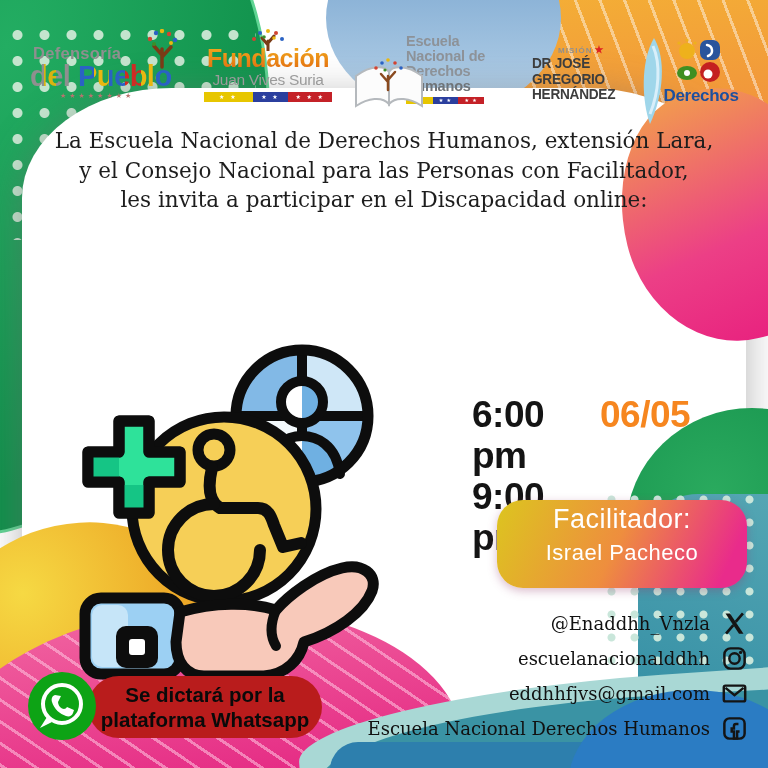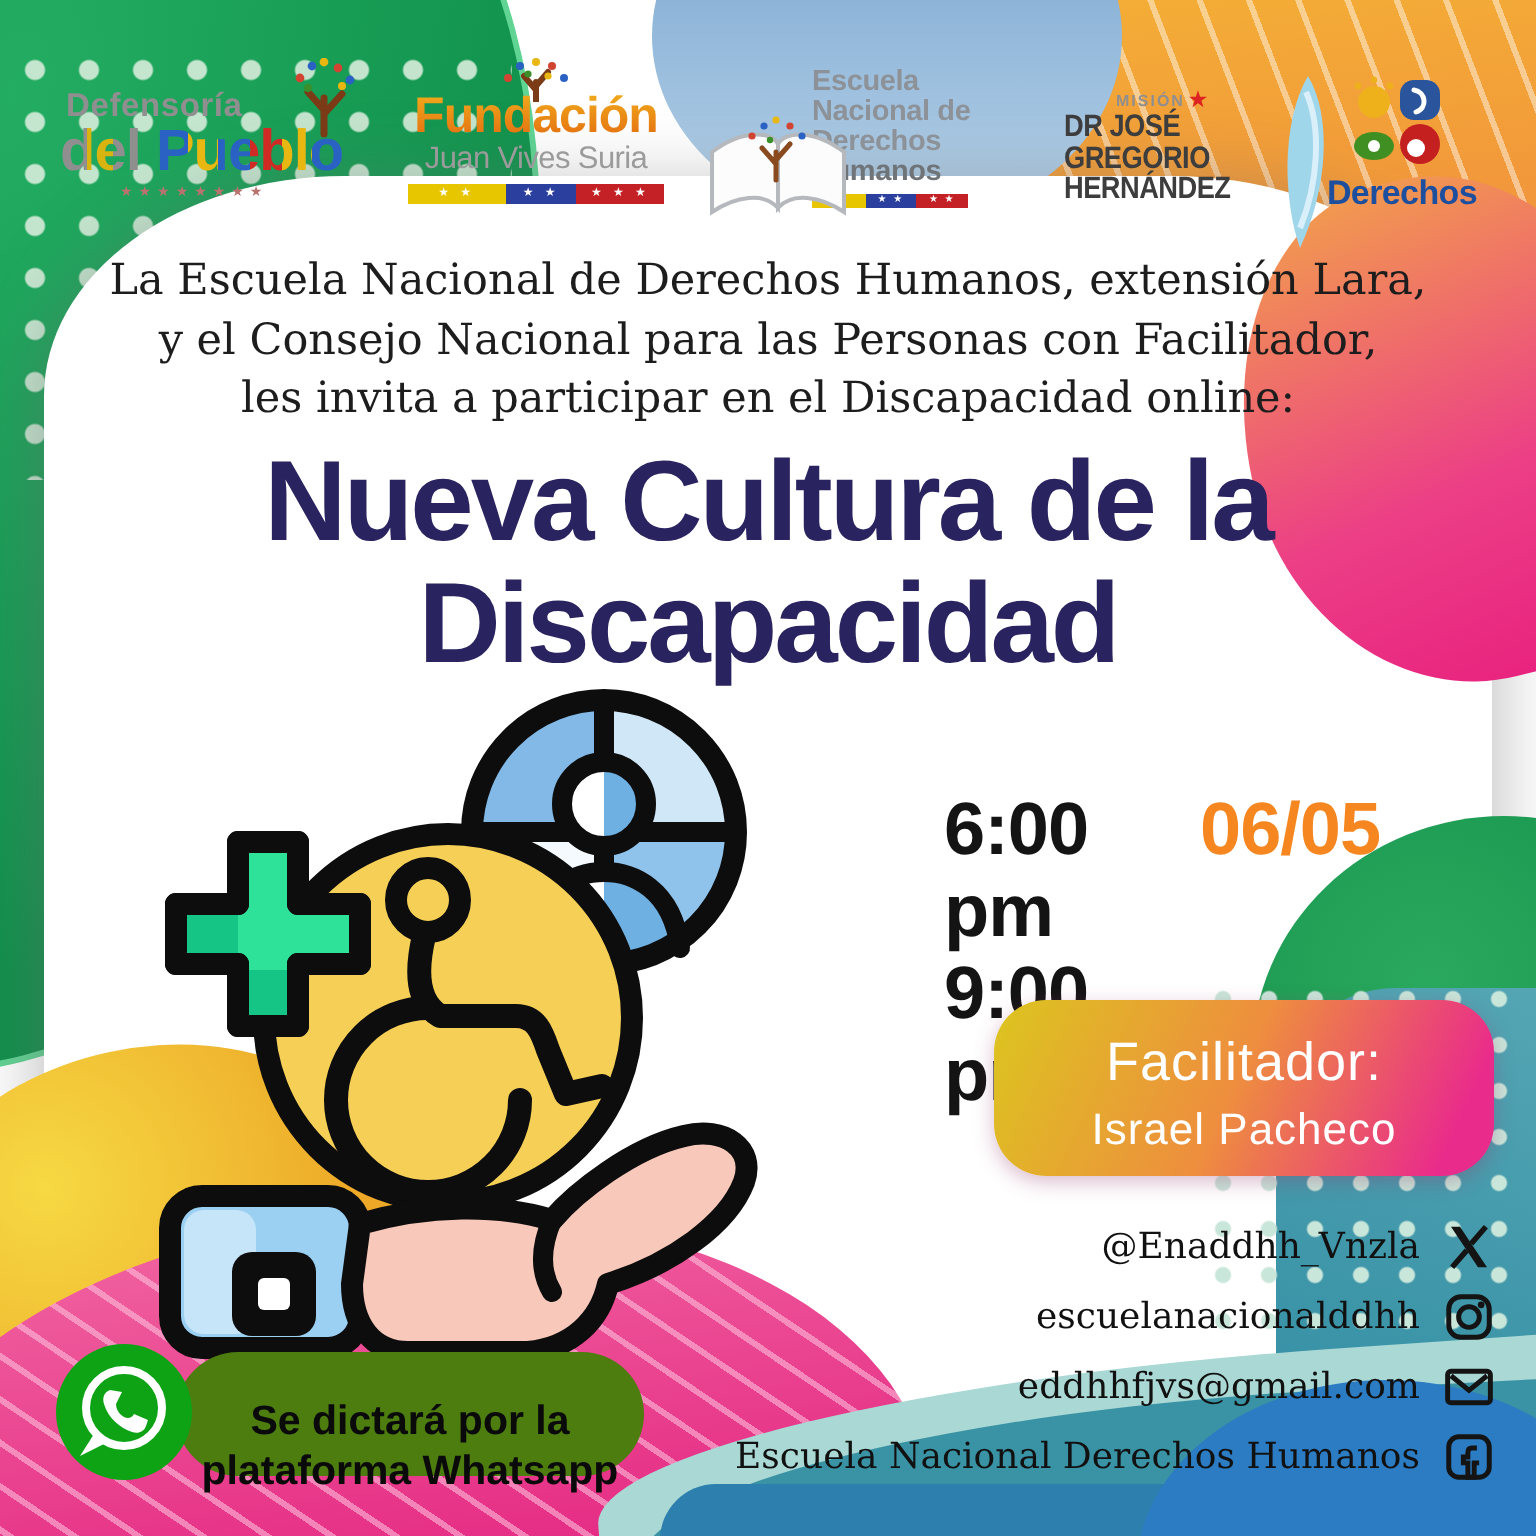--- a/index.html
+++ b/index.html
@@ -94,30 +94,30 @@
     font-weight:700;font-size:57px;line-height:61px;color:#29245f;letter-spacing:-1.5px;}
 
   .schedule{left:472px;top:394px;z-index:12;display:grid;grid-template-columns:118px auto;column-gap:10px;
     font-weight:700;font-size:37px;line-height:41px;letter-spacing:-.5px;}
   .sch-orange{color:#f6861f;}
   .sch-black{color:#141414;}
 
   .facil-pill{left:497px;top:500px;width:250px;height:88px;border-radius:26px;z-index:12;
     background:linear-gradient(115deg,#dcc51f,#ee8e3e 48%,#e92b8b 90%);
     color:#fff;text-align:center;box-shadow:0 3px 10px rgba(150,60,110,.35);}
-  .facil-label{margin-top:16px;font-size:27px;font-weight:500;letter-spacing:.5px;}
+  .facil-label{margin-top:4px;font-size:27px;font-weight:500;letter-spacing:.5px;}
   .facil-name{font-size:22px;margin-top:5px;font-weight:400;letter-spacing:.5px;}
 
   .contacts{right:20px;top:606px;width:430px;z-index:12;}
   .contact-row{display:flex;justify-content:flex-end;align-items:center;gap:11px;height:35px;
     font-family:"DejaVu Serif",serif;font-size:18px;color:#111;white-space:nowrap;}
   .contact-row svg{flex:0 0 auto;}
 
-  .wa-pill{left:88px;top:676px;width:234px;height:62px;background:#4d7c0f;border-radius:32px;z-index:12;
-    color:#0a0a0a;text-align:center;font-weight:700;font-size:20.5px;line-height:25px;padding-top:22px;box-sizing:border-box;}
+  .wa-pill{left:88px;top:676px;width:234px;height:62px;background:#b91c1c;border-radius:32px;z-index:12;
+    color:#0a0a0a;text-align:center;font-weight:700;font-size:20.5px;line-height:25px;padding-top:6px;box-sizing:border-box;}
   .wa-icon{left:26px;top:670px;z-index:13;}
 
   .illu{left:64px;top:344px;z-index:11;}
 </style>
 </head>
 <body>
 
 <div class="poster">
 
   <div class="abs bg-tl-green"></div>
@@ -226,24 +226,20 @@
     </svg>
     <div class="con-name">Derechos</div>
   </div>
 
   <div class="abs intro">
     <div>La Escuela Nacional de Derechos Humanos, extensión Lara,</div>
     <div>y el Consejo Nacional para las Personas con Facilitador,</div>
     <div>les invita a participar en el Discapacidad online:</div>
   </div>
 
-  <div class="abs title">
-    <div>Nueva Cultura de la</div>
-    <div>Discapacidad</div>
-  </div>
 
   <svg class="abs illu" width="336" height="340" viewBox="0 0 336 340">
     <g stroke-linecap="round" stroke-linejoin="round">
 
       <g>
         <circle cx="238" cy="72" r="66" fill="#f4fafd"></circle>
         <path d="M238,72 L172,72 A66,66 0 0 1 238,6 Z" fill="#82b9e6"></path>
         <path d="M238,72 L238,6 A66,66 0 0 1 304,72 Z" fill="#cfe7f7"></path>
         <path d="M238,72 L238,138 A66,66 0 0 0 304,72 Z" fill="#8fc3ec"></path>
         <path d="M172,72 H304 M238,6 V138" stroke="#0d0d0d" stroke-width="10" fill="none"></path>

